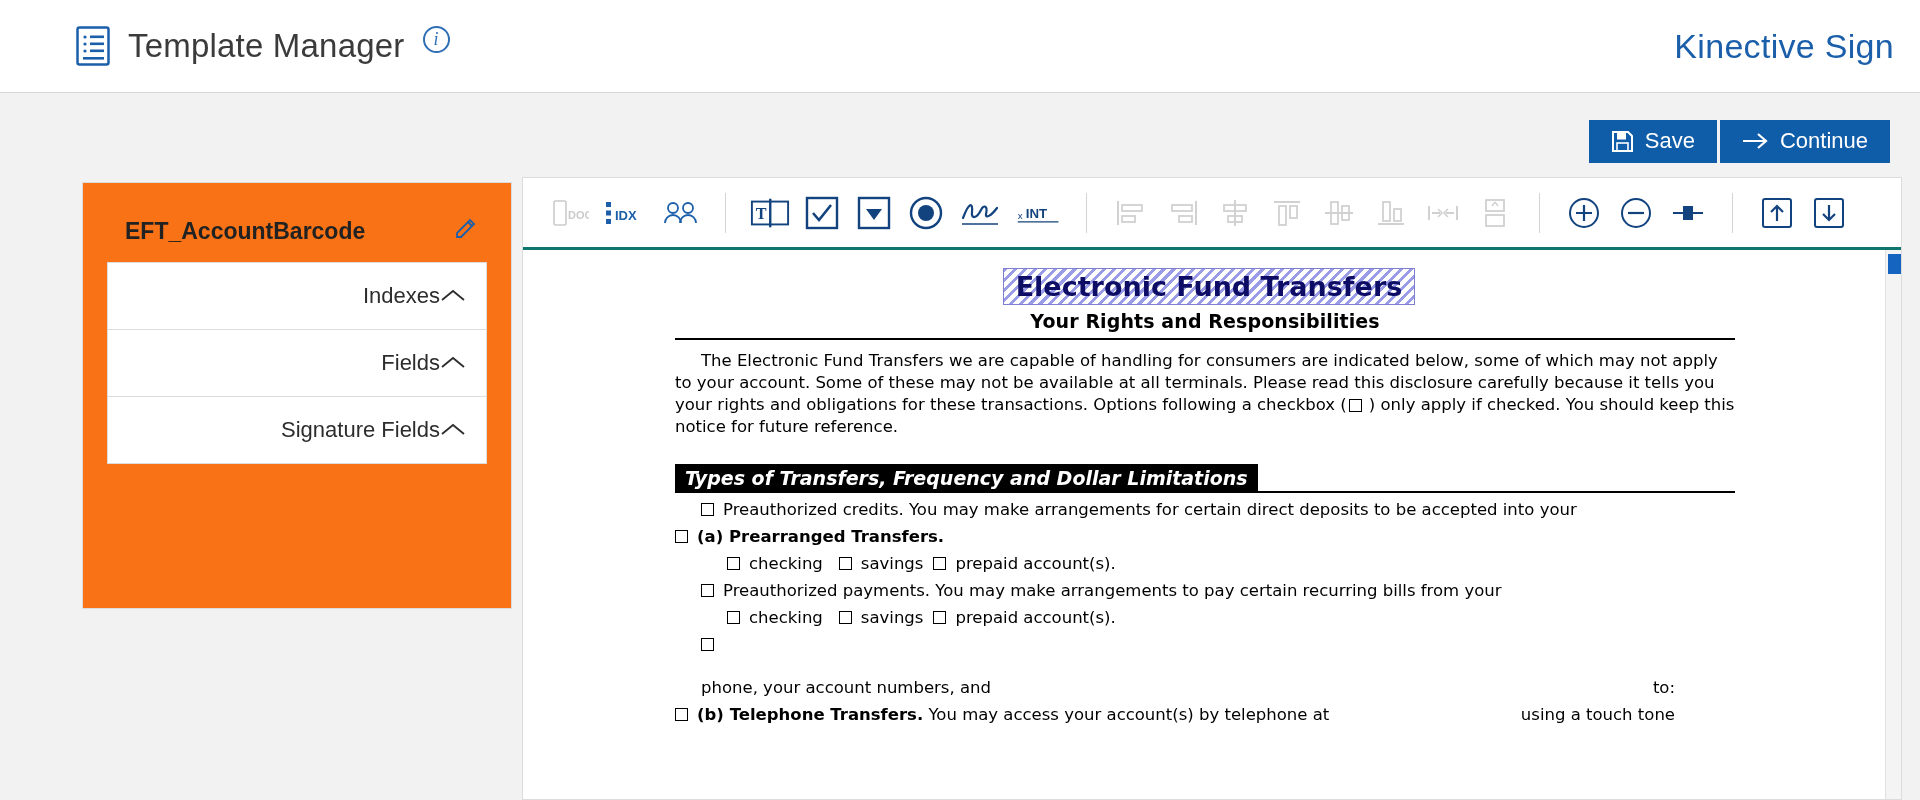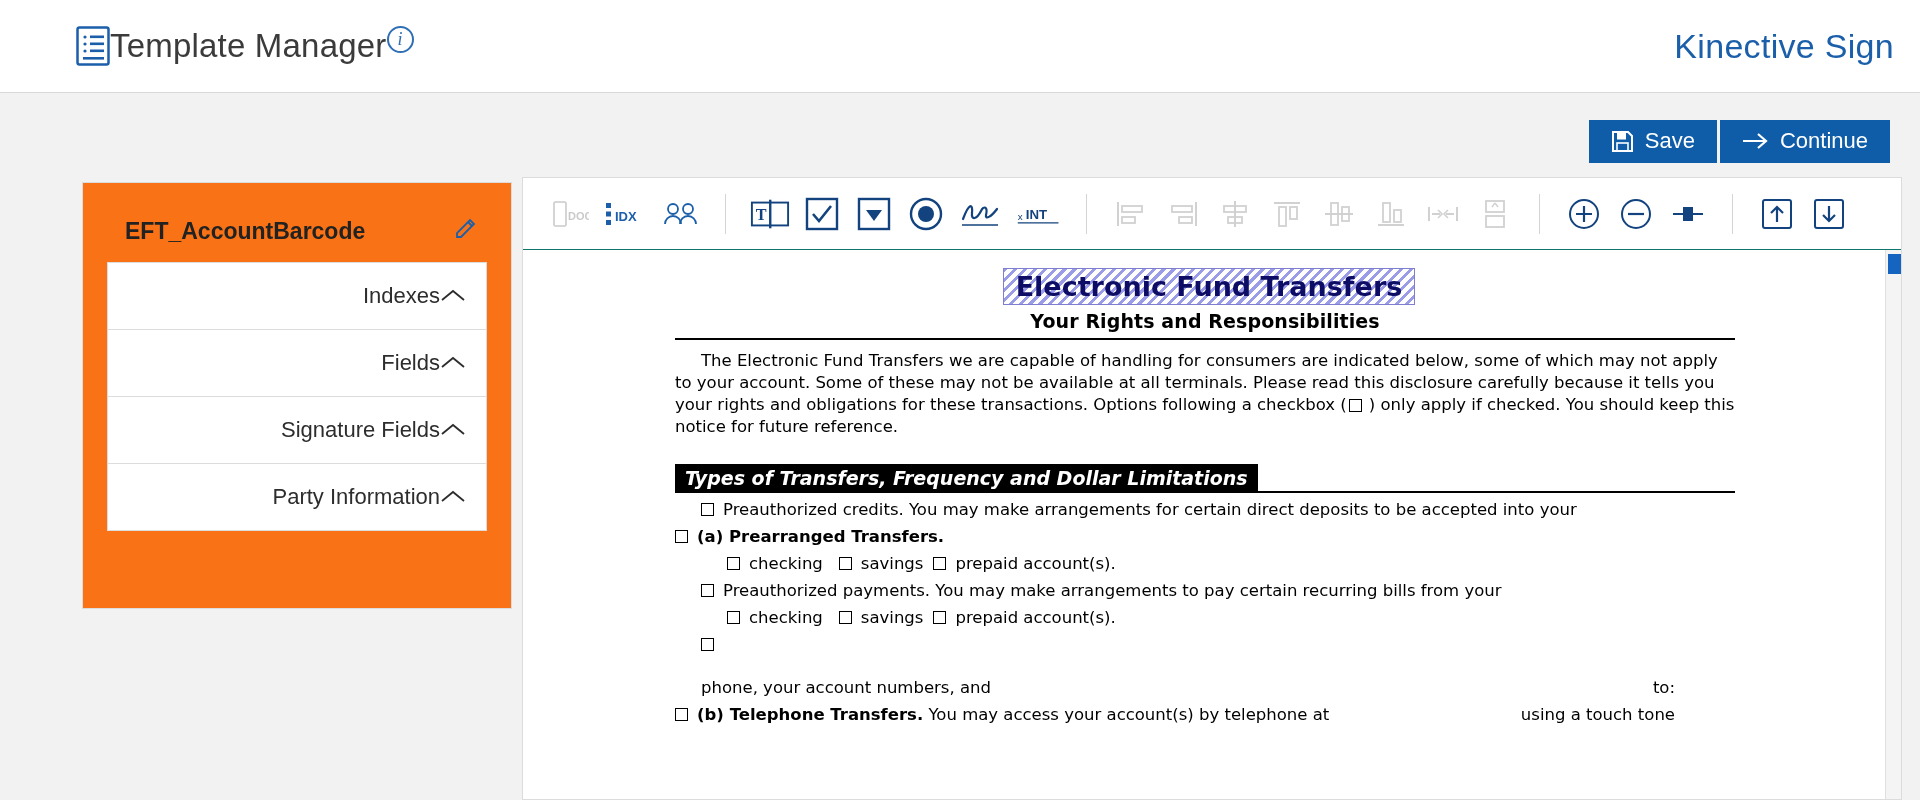--- a/index.html
+++ b/index.html
@@ -14,21 +14,21 @@
   
   .appbar {
     height: 93px;
     background: #ffffff;
     border-bottom: 1px solid #d8d8d8;
     display: flex;
     align-items: center;
     justify-content: space-between;
     padding: 0 26px 0 76px;
   }
-  .appbar-left { display: flex; align-items: center; }
+  .appbar-left { display: flex; align-items: center; gap: 18px; }
   .doc-icon { width: 34px; height: 40px; position: relative; }
   .doc-icon svg { display:block; }
   .app-title {
     font-size: 33px;
     color: #3b3b3b;
     font-weight: 400;
     letter-spacing: .2px;
   }
   .info-badge {
     width: 27px; height: 27px;
@@ -124,21 +124,21 @@
     margin-left: 10px;
     margin-right: 18px;
     background: #fff;
     border: 1px solid #dcdcdc;
     display: flex;
     flex-direction: column;
     min-width: 0;
   }
   .toolbar {
     height: 72px;
-    border-bottom: 1px solid #0f766e;
+    border-bottom: 3px solid #0f766e;
     display: flex;
     align-items: center;
     padding: 0 14px 0 28px;
     gap: 8px;
   }
   .tgroup { display: flex; align-items: center; gap: 12px; }
   .tsep {
     width: 1px; height: 40px; background: #d4d4d4; margin: 0 16px;
   }
   .tool {
@@ -329,28 +329,20 @@
         </span>
       </div>
       <div class="acc-item">
         <span class="acc-label">Signature Fields</span>
         <span class="chev">
           <svg width="26" height="16" viewBox="0 0 26 16">
               <path d="M2 12 L13 3 L24 12" fill="none" stroke="#2d2d2d" stroke-width="1.8"></path>
             </svg>
         </span>
       </div>
-      <div class="acc-item">
-        <span class="acc-label">Party Information</span>
-        <span class="chev">
-          <svg width="26" height="16" viewBox="0 0 26 16">
-              <path d="M2 12 L13 3 L24 12" fill="none" stroke="#2d2d2d" stroke-width="1.8"></path>
-            </svg>
-        </span>
-      </div>
     </div>
   </div>
 
   <div class="editor">
 
     <div class="toolbar">
 
       <div class="tgroup">
         <span class="tool dim">
           <svg width="36" height="26" viewBox="0 0 36 26">

